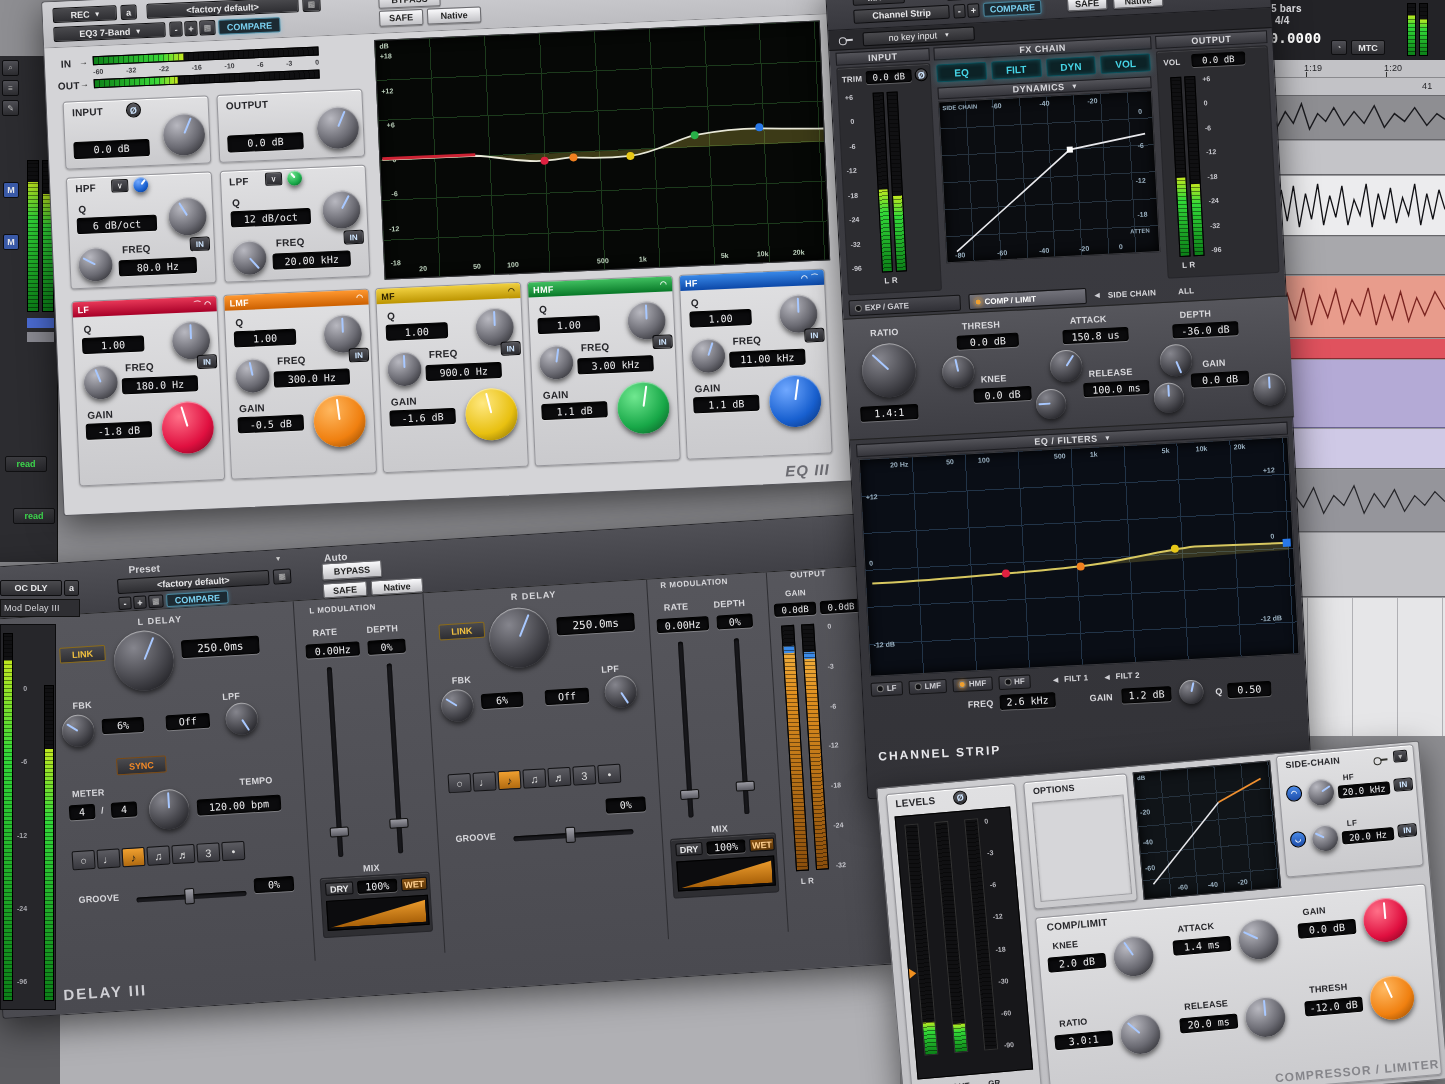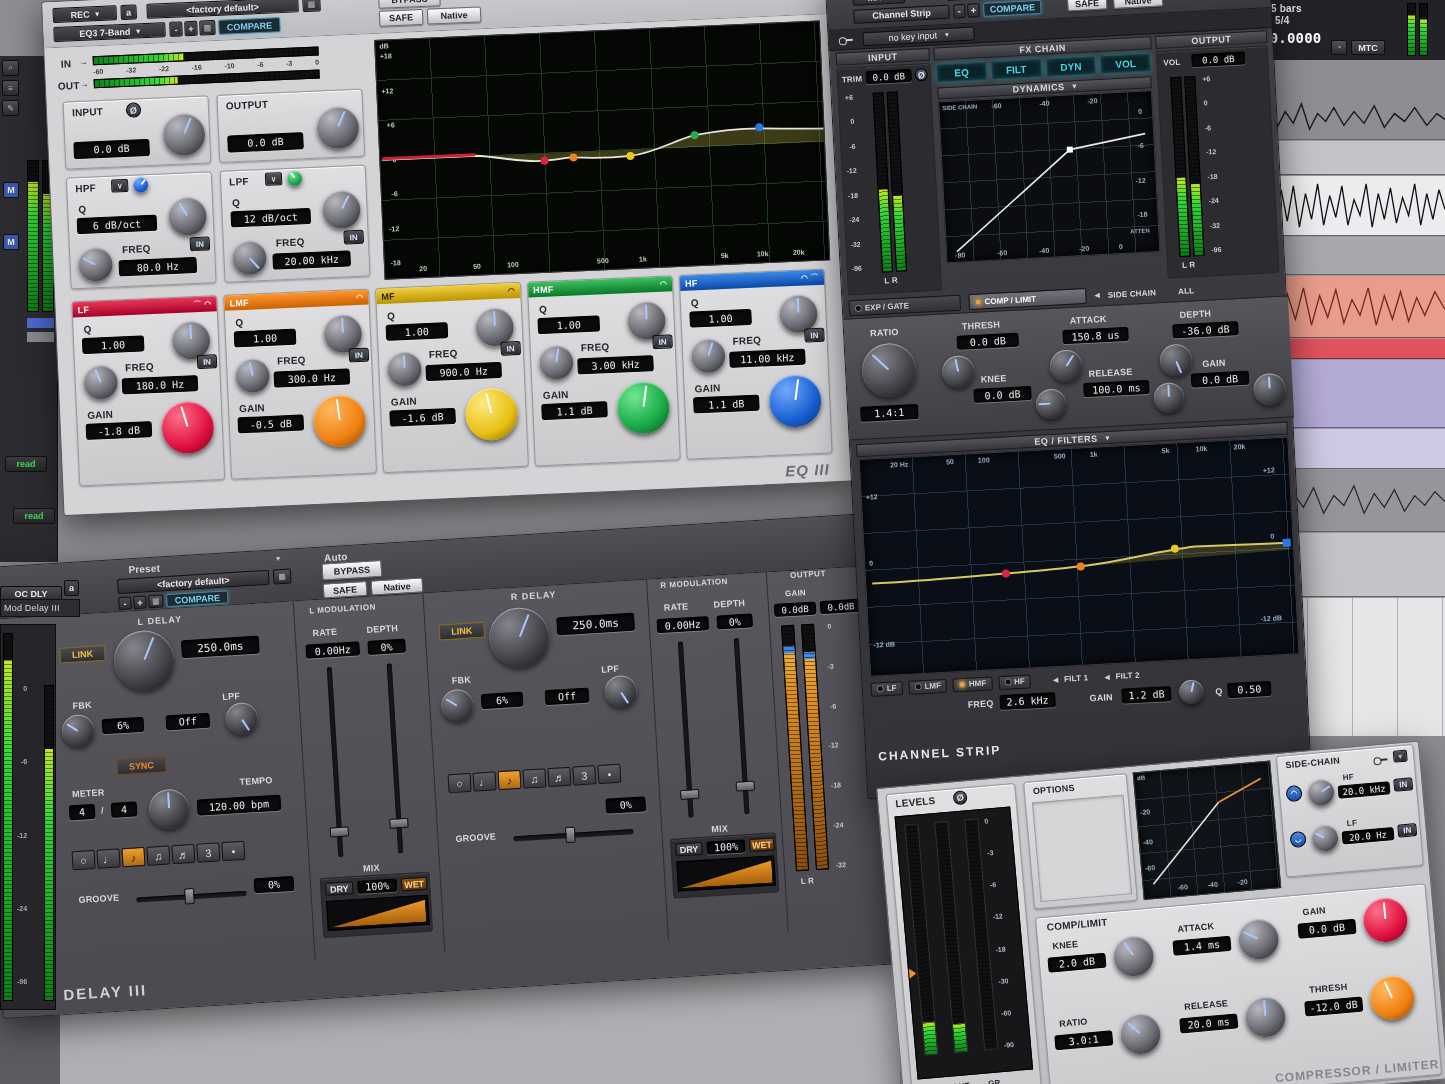--- a/index.html
+++ b/index.html
@@ -69,36 +69,44 @@
 </head>
 <body>
 
 <div id="stage">
 
   <div class="abs" style="left:400px;top:0;width:900px;height:30px;background:#2c2c30"></div>
   <div class="abs icb" style="left:793px;top:5px;width:15px;height:13px">▣</div>
 
   <div class="abs" style="left:1246px;top:0;width:199px;height:60px;background:#232327;border-left:1px solid #000">
     <span class="lblw" style="left:24px;top:3px;font-size:10px;color:#e8e8ec">5 bars</span>
-    <span class="lblw" style="left:28px;top:15px;font-size:10px;color:#e8e8ec">5/4</span>
+    <span class="lblw" style="left:28px;top:15px;font-size:10px;color:#e8e8ec">4/4</span>
     <span class="lblw" style="left:14px;top:30px;font-size:14px;color:#fff;font-family:'DejaVu Sans Mono',monospace">20.0000</span>
     <div class="hbtn" style="left:104px;top:40px;width:34px;height:15px">
         <span>MTC</span>
       </div>
     <div class="icb" style="left:84px;top:40px;width:16px;height:15px">◔</div>
     <div class="meter" style="left:160px;top:3px;width:9px;height:53px">
         <div class="mfill" style="height:78%"></div>
         <div class="mseg"></div>
       </div>
     <div class="meter" style="left:172px;top:3px;width:9px;height:53px">
         <div class="mfill" style="height:70%"></div>
         <div class="mseg"></div>
       </div>
   </div>
 
+  <div class="abs" style="left:1246px;top:60px;width:199px;height:36px;background:#c2c2c6;border-bottom:1px solid #6a6a6e">
+    <div class="abs" style="left:0;top:17px;width:199px;height:1px;background:#8a8a8e"></div>
+    <span class="lbl" style="left:58px;top:3px;font-size:9px;font-weight:normal">1:19</span>
+    <span class="lbl" style="left:138px;top:3px;font-size:9px;font-weight:normal">1:20</span>
+    <span class="lbl" style="left:176px;top:21px;font-size:9px;font-weight:normal">41</span>
+    <div class="abs" style="left:60px;top:12px;width:1px;height:5px;background:#333"></div>
+    <div class="abs" style="left:140px;top:12px;width:1px;height:5px;background:#333"></div>
+  </div>
 
   <div class="abs" style="left:1262px;top:96px;width:183px;height:640px;background:#9a9a9e;border-left:1px solid #4a4a4e">
     <div class="lane" style="top:0;height:44px;background:#8e8e92;border-bottom:1px solid #66666a">
       <svg class="wfsvg" viewBox="0 0 180 44" preserveAspectRatio="none">
           <polyline points="0,22 8,10 14,32 22,16 30,28 38,8 46,34 54,18 62,26 70,12 80,30 90,16 100,28 110,10 120,32 130,18 140,26 150,12 162,30 172,18 180,24" fill="none" stroke="#1a1a1e" stroke-width="1.4"></polyline>
         </svg>
     </div>
     <div class="lane" style="top:45px;height:34px;background:#c4c4c8;border-bottom:1px solid #66666a"></div>
     <div class="lane" style="top:80px;height:60px;background:#ececee;border-bottom:1px solid #66666a">
       <svg class="wfsvg" viewBox="0 0 180 60" preserveAspectRatio="none">
@@ -669,21 +677,21 @@
         <span>-18</span>
         <span>-24</span>
         <span>-32</span>
     </div>
     <span class="lblw" style="left:804px;top:358px;font-size:8px">L R</span>
 
     <span class="lblw" style="left:14px;top:422px;font-size:15px;letter-spacing:2px;color:#cfcfd4">MOD DELAY III</span>
   </div>
 
   <div class="abs" style="left:0;top:578px;width:80px;height:46px">
-    <div class="hbtn" style="left:0;top:8px;width:62px;height:16px">
+    <div class="hbtn" style="left:0;top:2px;width:62px;height:16px">
         <span>OC DLY</span>
       </div>
     <div class="hbtn" style="left:64px;top:2px;width:15px;height:16px">
         <span>a</span>
       </div>
     <div class="abs" style="left:0;top:21px;width:80px;height:18px;background:#2e2e32;border:1px solid #111;display:flex;align-items:center;padding-left:3px">
         <span class="lblw" style="position:static;font-weight:normal;font-size:9px">Mod Delay III</span>
       </div>
   </div>
   <div class="abs" style="left:0;top:624px;width:56px;height:386px;background:#26262a;border:1px solid #0c0c0e">

